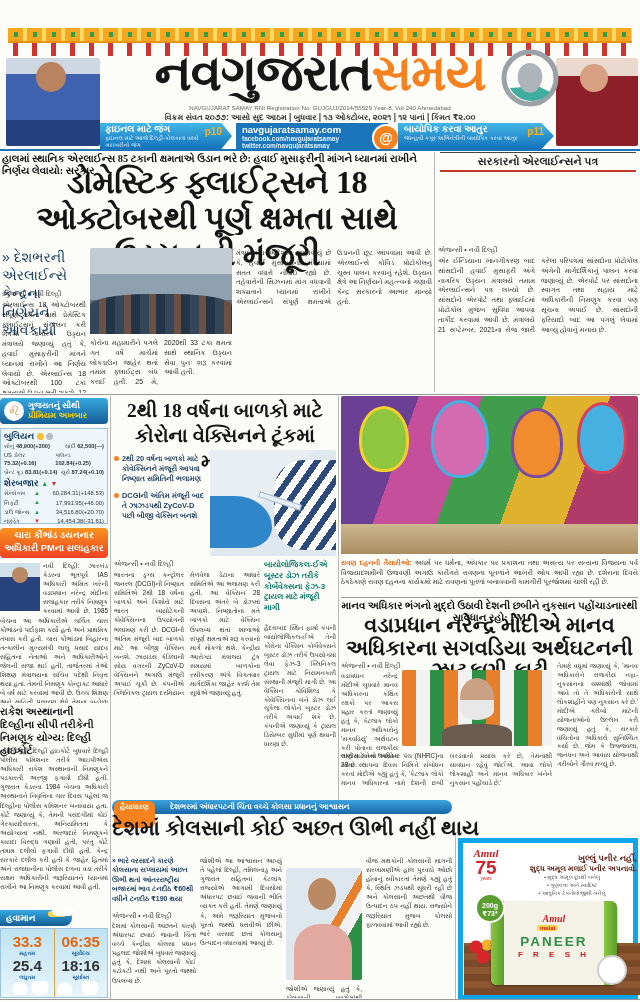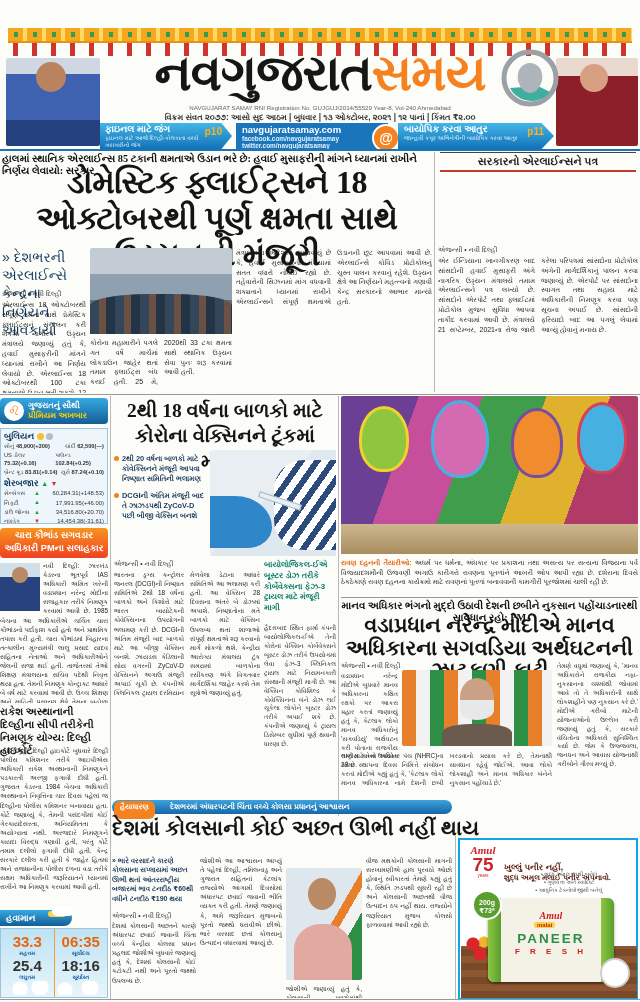--- a/index.html
+++ b/index.html
@@ -144,40 +144,40 @@
   .modi .mface{position:absolute;left:58px;top:8px;width:34px;height:40px;border-radius:50% 50% 45% 45%;background:#caa184;}
   .modi .beard{position:absolute;left:58px;top:30px;width:34px;height:20px;border-radius:0 0 50% 50%;background:#e8e8e8;}
   .modi .jacket{position:absolute;left:40px;bottom:0;width:70px;height:22px;border-radius:40% 40% 0 0;background:#6b5a4e;}
   .pm-left{left:341px;top:672px;width:57px;height:124px;font-size:6.3px;}
   .pm-right{left:557px;top:662px;width:81px;height:172px;font-size:6.3px;}
   .pm-bottom{left:341px;top:752px;width:211px;height:46px;font-size:6.3px;}
   
   .coal-bar{left:112px;top:800px;width:340px;height:14px;border-radius:7px;
     background:linear-gradient(180deg,#3ea3dc,#1667a8);color:#fff;font-size:7.6px;font-weight:bold;
     line-height:14px;padding-left:58px;box-sizing:border-box;}
-  .coal-tag{position:absolute;left:2px;top:1px;height:18px;border-radius:6px;background:#f5821f;
+  .coal-tag{position:absolute;left:2px;top:1px;height:27px;border-radius:6px;background:#f5821f;
     color:#fff;font-size:7.2px;font-weight:800;line-height:12px;padding:0 6px;}
   .coal-head{left:112px;top:816px;width:340px;text-align:center;font-family:"Liberation Serif",serif;
     font-size:21px;font-weight:800;color:#141414;white-space:nowrap;}
   .coal-bullet{left:112px;top:856px;width:84px;font-size:7px;font-weight:bold;color:#1b3a5c;line-height:1.35;}
   .coal-byline{left:112px;top:912px;}
   .coal-b1{left:112px;top:921px;width:84px;height:78px;font-size:6.4px;}
   .coal-b2{left:200px;top:856px;width:82px;height:144px;font-size:6.4px;}
   .minister{left:286px;top:868px;width:76px;height:112px;
     background:linear-gradient(120deg,#dfe7ee 0 55%,#e87f2a 55% 62%,#f2f2f2 62% 72%,#2e8f46 72%);}
   .minister .mface{position:absolute;left:22px;top:10px;width:28px;height:32px;border-radius:50%;background:#b98a64;}
   .minister .shirt{position:absolute;left:8px;bottom:0;width:58px;height:56px;border-radius:45% 45% 0 0;background:#e2a9a0;}
   .coal-b3{left:366px;top:856px;width:86px;height:144px;font-size:6.4px;}
   
-  .amul{left:458px;top:838px;width:180px;height:162px;background:#fff;border:2px solid #0ea5e9;box-sizing:border-box;}
+  .amul{left:458px;top:838px;width:180px;height:162px;background:#fff;border:5px solid #0ea5e9;box-sizing:border-box;}
   .amul-logo{position:absolute;left:6px;top:4px;width:34px;text-align:center;}
   .amul-logo .scr{font-family:"Liberation Serif",serif;font-style:italic;font-weight:800;color:#d02028;font-size:11px;}
   .amul-logo .n75{font-size:19px;font-weight:800;color:#d02028;line-height:0.9;}
   .amul-logo .yrs{font-size:4.5px;color:#d02028;}
-  .amul-head{position:absolute;left:44px;top:22px;width:130px;text-align:left;color:#5a1a10;}
+  .amul-head{position:absolute;left:44px;top:10px;width:130px;text-align:right;color:#5a1a10;}
   .amul-h1{font-size:8.6px;font-weight:800;}
   .amul-h2{font-size:7.6px;font-weight:800;}
   .amul-bullets{position:absolute;left:44px;top:30px;width:130px;text-align:center;font-size:5.4px;color:#444;line-height:1.5;}
   .wood{position:absolute;left:1px;bottom:0;width:176px;height:52px;
     background:repeating-linear-gradient(0deg,#7a4a28 0 7px,#8d5831 7px 14px);}
   .pack{position:absolute;left:28px;top:58px;width:126px;height:84px;background:#f4f2e6;border-radius:6px;
     box-shadow:0 2px 3px rgba(0,0,0,0.4);}
   .pack .side{position:absolute;top:0;width:13px;height:84px;background:linear-gradient(90deg,#8dc63f,#5a9e2f);}
   .pack .sideL{left:0;border-radius:6px 0 0 6px;} .pack .sideR{right:0;border-radius:0 6px 6px 0;}
   .pack-amul{position:absolute;left:0;top:12px;width:126px;text-align:center;
@@ -309,21 +309,21 @@
         <span class="arr up">▲</span>
         <span class="val">34,516.80(+20.70)</span>
     </div>
     <div class="stk-row">
       <span class="lbl">નાસ્ડેક</span>
         <span class="arr down">▼</span>
         <span class="val">14,454.38(-31.61)</span>
     </div>
   </div>
 
-  <div class="abs advisor-box">ચારા કૌભાંડ સગવડાર અધિકારી PMના સલાહકાર</div>
+  <div class="abs advisor-box">ચારા કૌભાંડ ડયનનાર અધિકારી PMના સલાહકાર</div>
   <div class="abs advisor-body body-txt">
     <span class="portrait">
         <span class="pface"></span>
       </span>
     <span>નવી દિલ્હી: ઝારખંડ કેડરના ભૂતપૂર્વ IAS અધિકારી અમિત ખરેની વડાપ્રધાન નરેન્દ્ર મોદીના સલાહકાર તરીકે નિમણૂક કરવામાં આવી છે. 1985 બેચના આ અધિકારીએ ચર્ચિત ચારા કૌભાંડનો પર્દાફાશ કર્યો હતો અને પ્રાથમિક તપાસ કરી હતી. ચારા કૌભાંડમાં બિહારના તત્કાલીન મુખ્યમંત્રી લાલુ પ્રસાદ યાદવ સહિતના નેતાઓ અને અધિકારીઓને જેલની સજા થઈ હતી. તાજેતરમાં તેઓ શિક્ષણ મંત્રાલયના સચિવ પદેથી નિવૃત્ત થયા હતા. તેમની નિમણૂક કોન્ટ્રાક્ટ આધારે બે વર્ષ માટે કરવામાં આવી છે. ઉચ્ચ શિક્ષણ અને માહિતી પ્રસારણ ક્ષેત્રે તેમના બહોળા અનુભવને ધ્યાનમાં રાખીને વડાપ્રધાન કાર્યાલયે આ નિર્ણય લીધો હોવાનું મનાય છે.</span>
   </div>
 
   <div class="abs asthana-head">રાકેશ અસ્થાનાની દિલ્હીના સીપી તરીકેની નિમણૂક યોગ્ય: દિલ્હી હાઇકોર્ટ</div>
   <div class="abs asthana-body body-txt">નવી દિલ્હી: દિલ્હી હાઇકોર્ટે બુધવારે દિલ્હી પોલીસ કમિશનર તરીકે આઇપીએસ અધિકારી રાકેશ અસ્થાનાની નિમણૂકને પડકારતી અરજી ફગાવી દીધી હતી. ગુજરાત કેડરના 1984 બેચના અધિકારી અસ્થાનાને નિવૃત્તિના ચાર દિવસ પહેલાં જ દિલ્હીના પોલીસ કમિશનર બનાવાયા હતા. કોર્ટે જણાવ્યું કે, તેમની પસંદગીમાં કોઈ ગેરકાયદેસરતા, અનિયમિતતા કે અયોગ્યતા નથી. અરજદારે નિમણૂકને કાયદા વિરુદ્ધ ગણાવી હતી, પરંતુ કોર્ટે તમામ દલીલો ફગાવી દીધી હતી. કેન્દ્ર સરકારે દલીલ કરી હતી કે જાહેર હિતમાં અને રાજધાનીના પોલીસ દળના વડા તરીકે સક્ષમ અધિકારીની જરૂરિયાતને ધ્યાનમાં રાખીને આ નિમણૂક કરવામાં આવી હતી.</div>
 

